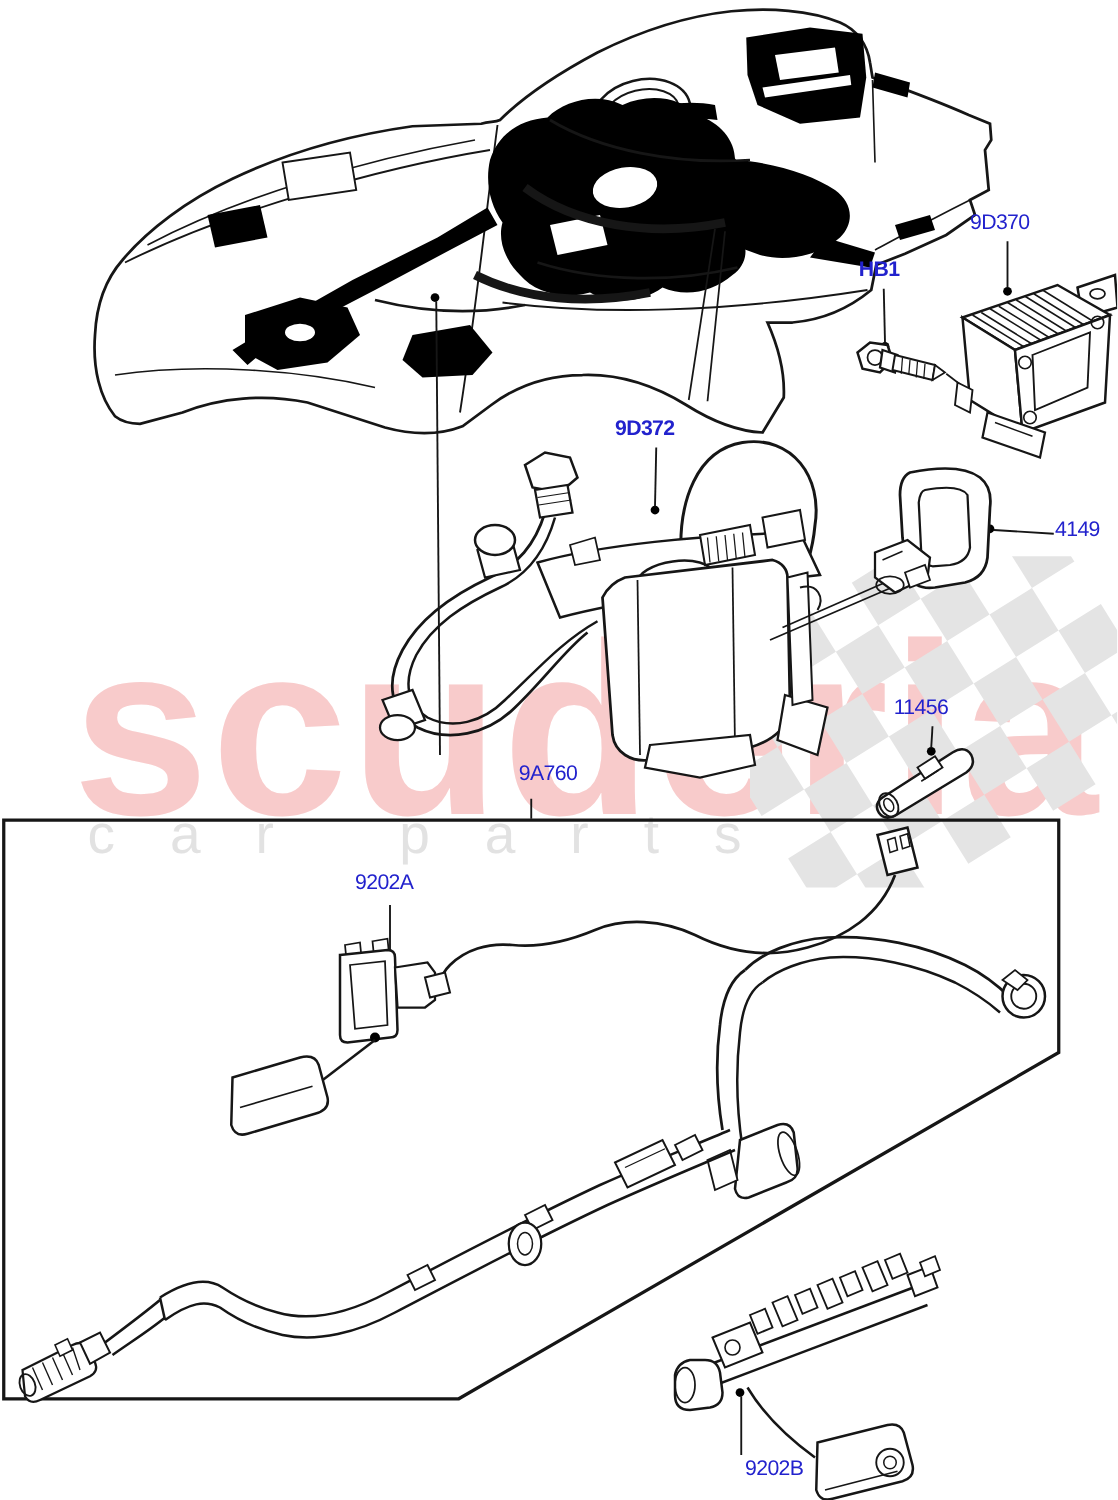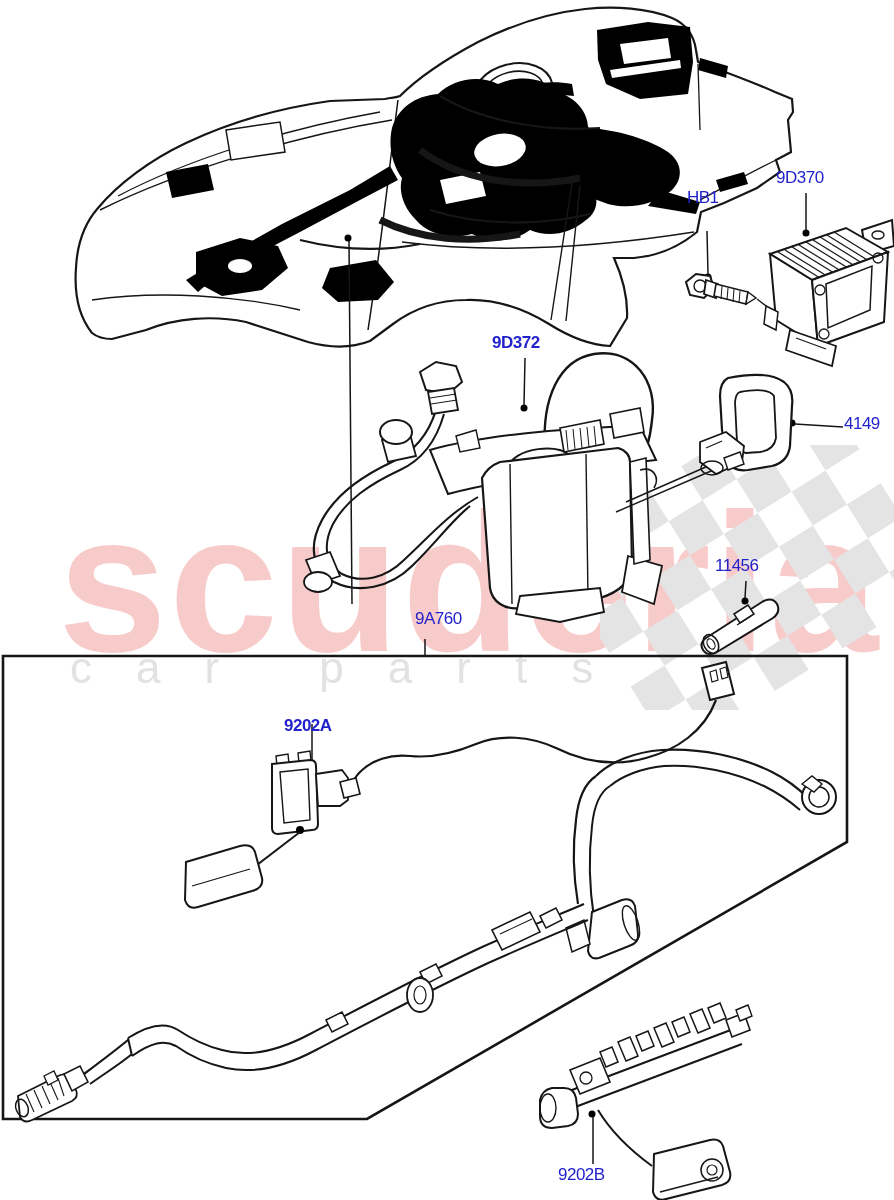--- a/index.html
+++ b/index.html
@@ -6,27 +6,27 @@
   #stage{position:relative;width:894px;height:1200px;background:#ffffff;overflow:hidden;
          font-family:"Liberation Sans",sans-serif;}
   #artwork{position:absolute;left:0;top:0;}
   .wm-brand{position:absolute;left:58px;top:486px;font-size:196px;font-weight:bold;
             letter-spacing:2px;color:#f8cbcb;line-height:1;white-space:nowrap;z-index:1;}
   .wm-tagline{position:absolute;left:70px;top:646px;font-size:44px;font-weight:normal;
             letter-spacing:44px;color:#e2e2e2;line-height:1;white-space:nowrap;z-index:1;}
   .part-label{position:absolute;font-size:17px;letter-spacing:-0.5px;color:#2222cd;
             line-height:1;white-space:nowrap;z-index:5;cursor:pointer;}
   .lbl-9d370{left:776px;top:169px;}
-  .lbl-hb1{left:687px;top:189px;}
+  .lbl-hb1{left:687px;top:207px;font-weight:bold;}
   .lbl-9d372{left:492px;top:334px;font-weight:bold;}
   .lbl-9155{left:844px;top:415px;}
   .lbl-14488{left:715px;top:557px;}
   .lbl-9a760{left:415px;top:610px;}
-  .lbl-9202a{left:284px;top:717px;font-weight:bold;}
-  .lbl-9202b{left:558px;top:1166px;}
+  .lbl-9202a{left:284px;top:697px;}
+  .lbl-9202b{left:596px;top:1166px;}
   svg{position:absolute;left:0;top:0;z-index:2;}
   .ln{stroke:#161616;fill:none;}
 </style>
 </head>
 <body>
 
 <div id="stage">
 
   <div class="wm-brand">scuderia</div>
   <div class="wm-tagline">car parts</div>

